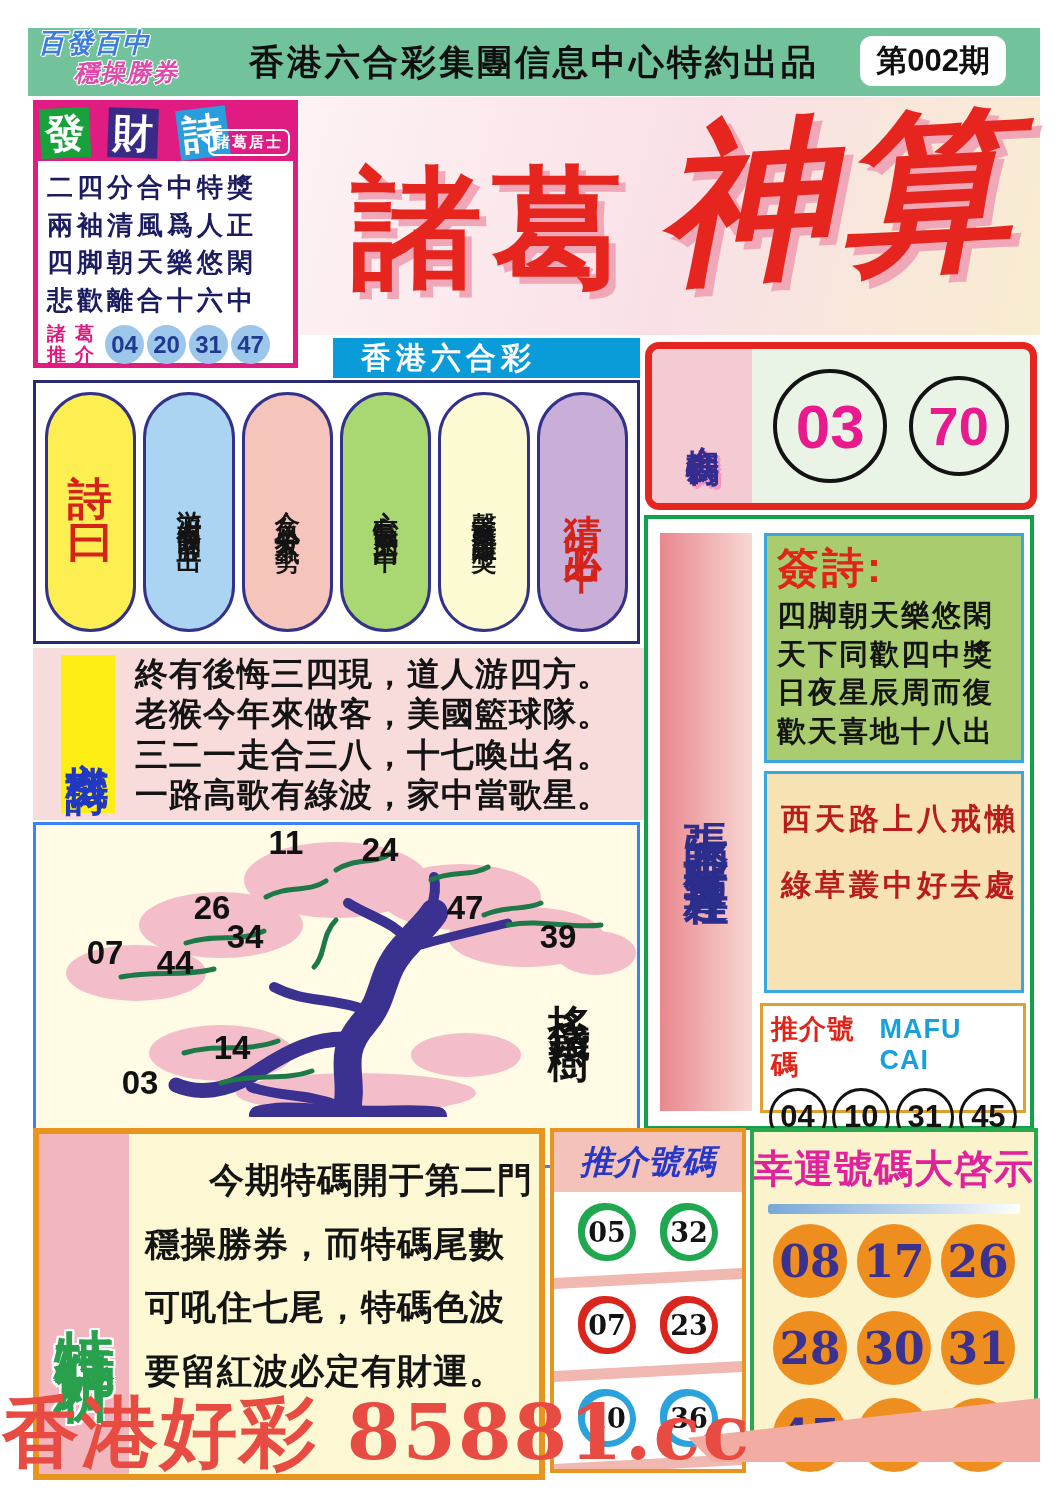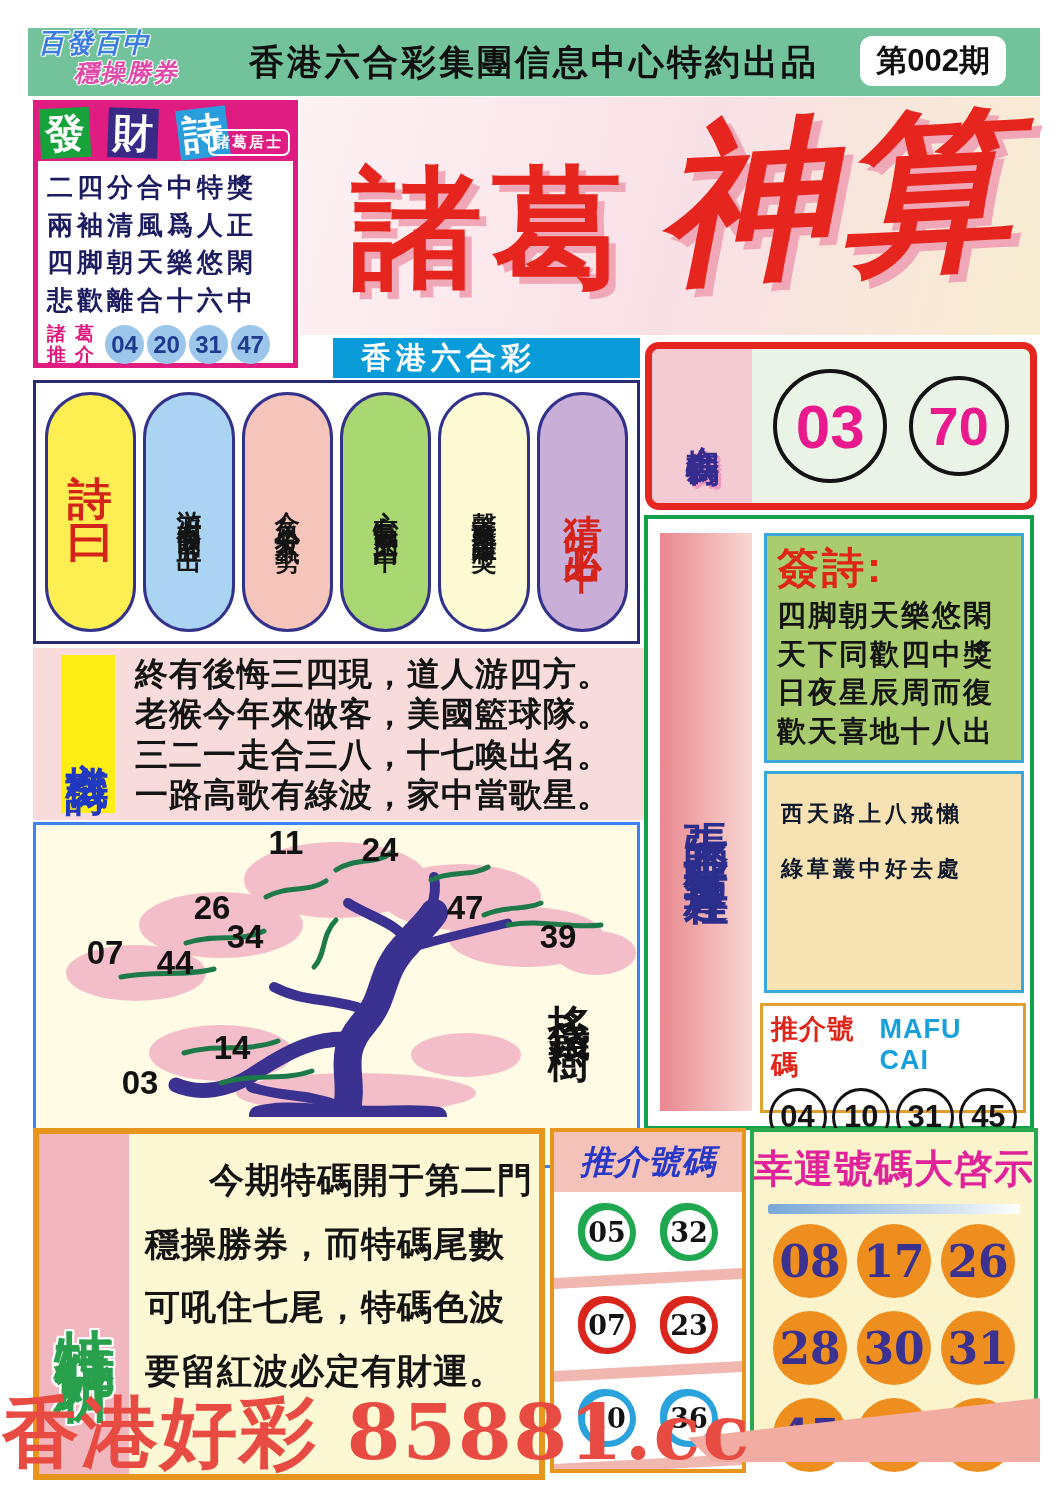--- a/index.html
+++ b/index.html
@@ -98,21 +98,21 @@
       display:flex;align-items:center;justify-content:center;}
   .zhang-strip span{writing-mode:vertical-rl;font-size:45px;font-weight:bold;color:#2b2e8c;letter-spacing:7px;}
   .qianshi{position:absolute;left:116px;top:14px;width:260px;height:230px;background:#a8cc6e;
            border:3px solid #3aa8dc;box-sizing:border-box;padding:4px 10px;}
   .qs-title{color:#e02418;font-size:42px;font-weight:bold;letter-spacing:3px;}
   .qs-line{font-size:29px;font-weight:bold;color:#141414;line-height:1.33;letter-spacing:2px;white-space:nowrap;}
   .songte{position:absolute;left:116px;top:252px;width:260px;height:222px;background:#f6e2b2;
           border:3px solid #3aa8dc;box-sizing:border-box;}
   .st-title{text-align:center;color:#2436c8;font-size:41px;font-weight:bold;font-style:italic;
             font-family:"DejaVu Serif",serif;margin-top:8px;letter-spacing:12px;}
-  .st-line{font-size:22px;font-weight:bold;color:#0f172a;margin:25px 0 0 14px;letter-spacing:4px;white-space:nowrap;}
+  .st-line{font-size:30px;font-weight:bold;color:#b91c1c;margin:25px 0 0 14px;letter-spacing:4px;white-space:nowrap;}
   .mafu{position:absolute;left:112px;top:484px;width:266px;height:110px;background:#fff;
         border:3px solid #e0a030;box-sizing:border-box;}
   .mafu-head{display:flex;align-items:baseline;justify-content:space-between;padding:5px 8px 0 8px;}
   .mafu-label{color:#e02418;font-size:27px;font-weight:bold;letter-spacing:1px;}
   .mafu-latin{color:#18a0dc;font-size:27px;font-weight:bold;letter-spacing:1px;}
   .mafu-nums{display:flex;justify-content:space-evenly;margin-top:5px;}
   .mafu-ball{width:52px;height:52px;border:3px solid #131313;border-radius:50%;display:flex;
              align-items:center;justify-content:center;font-size:31px;font-weight:bold;color:#131313;}
 
   

